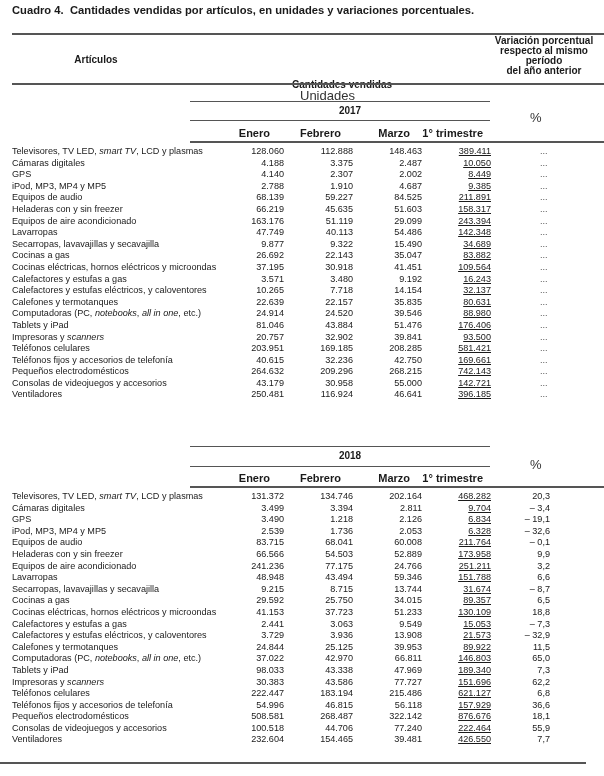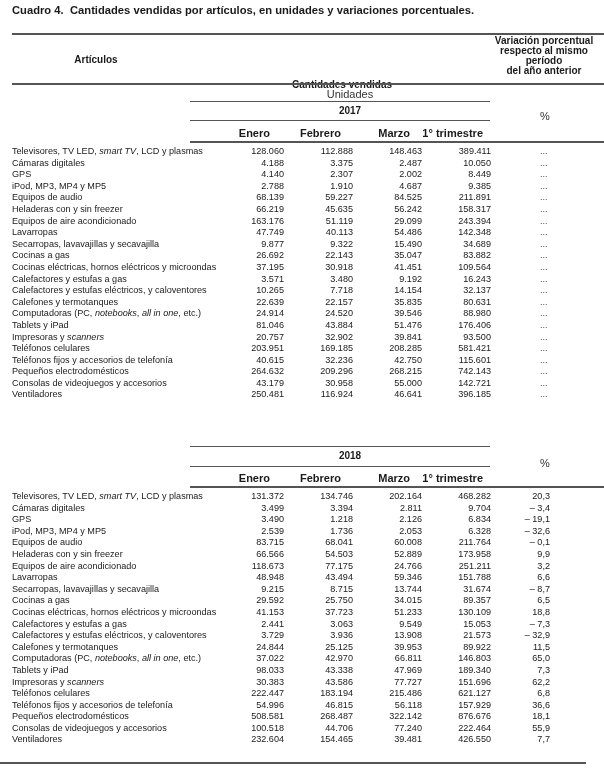--- a/index.html
+++ b/index.html
@@ -2,30 +2,30 @@
 <html><head>
 <meta charset="utf-8">
 <style>
   html, body { margin:0; padding:0; background:#ffffff; }
   body { width:604px; height:776px; overflow:hidden; font-family:"Liberation Sans", sans-serif; color:#1a1a1a; position:relative; }
   .title { position:absolute; left:12px; top:4px; font-size:11.2px; font-weight:bold; line-height:12px; }
   .title .num { display:inline-block; width:58px; }
   .title .l2 { padding-left:58px; }
   .hr { position:absolute; background:#555; height:1.5px; }
   .hdr { position:absolute; font-size:10px; font-weight:bold; text-align:center; line-height:10px; }
-  .sub { position:absolute; font-size:11px; text-align:center; color:#333; }
+  .sub { position:absolute; font-size:13px; color:#333; }
   .tbl { position:absolute; left:12px; font-size:9.1px; line-height:11.6px; }
   .row { position:relative; height:11.6px; white-space:nowrap; }
   .row span { position:absolute; top:0; }
   .c-lab { left:0; }
   .c-num { text-align:right; width:60px; }
   .c1 { left:212px; }
   .c2 { left:281px; }
   .c3 { left:350px; }
-  .c4 { left:419px; }
+  .c4 { left:419px;text-decoration:underline; }
   .c5 { left:490px; width:48px; text-align:right; }
   .c5.dots { text-align:left; left:528px; width:20px; color:#555; }
   .colh { position:absolute; font-size:11px; font-weight:bold; text-align:right; width:60px; }
 </style>
 </head>
 <body>
 
 <div class="title">
   <div><span class="num">Cuadro 4.</span><span>Cantidades vendidas por artículos, en unidades y variaciones porcentuales.</span></div>
 </div>
@@ -95,21 +95,21 @@
       <span class="c-num c1">68.139</span>
       <span class="c-num c2">59.227</span>
       <span class="c-num c3">84.525</span>
       <span class="c-num c4">211.891</span>
       <span class="c5 dots">...</span>
     </div>
     <div class="row">
       <span class="c-lab">Heladeras con y sin freezer</span>
       <span class="c-num c1">66.219</span>
       <span class="c-num c2">45.635</span>
-      <span class="c-num c3">56.242</span>
+      <span class="c-num c3">51.603</span>
       <span class="c-num c4">158.317</span>
       <span class="c5 dots">...</span>
     </div>
     <div class="row">
       <span class="c-lab">Equipos de aire acondicionado</span>
       <span class="c-num c1">163.176</span>
       <span class="c-num c2">51.119</span>
       <span class="c-num c3">29.099</span>
       <span class="c-num c4">243.394</span>
       <span class="c5 dots">...</span>
@@ -200,21 +200,21 @@
       <span class="c-num c2">169.185</span>
       <span class="c-num c3">208.285</span>
       <span class="c-num c4">581.421</span>
       <span class="c5 dots">...</span>
     </div>
     <div class="row">
       <span class="c-lab">Teléfonos fijos y accesorios de telefonía</span>
       <span class="c-num c1">40.615</span>
       <span class="c-num c2">32.236</span>
       <span class="c-num c3">42.750</span>
-      <span class="c-num c4">115.601</span>
+      <span class="c-num c4">169.661</span>
       <span class="c5 dots">...</span>
     </div>
     <div class="row">
       <span class="c-lab">Pequeños electrodomésticos</span>
       <span class="c-num c1">264.632</span>
       <span class="c-num c2">209.296</span>
       <span class="c-num c3">268.215</span>
       <span class="c-num c4">742.143</span>
       <span class="c5 dots">...</span>
     </div>
@@ -292,21 +292,21 @@
     <div class="row">
       <span class="c-lab">Heladeras con y sin freezer</span>
       <span class="c-num c1">66.566</span>
       <span class="c-num c2">54.503</span>
       <span class="c-num c3">52.889</span>
       <span class="c-num c4">173.958</span>
       <span class="c5">9,9</span>
     </div>
     <div class="row">
       <span class="c-lab">Equipos de aire acondicionado</span>
-      <span class="c-num c1">118.673</span>
+      <span class="c-num c1">241.236</span>
       <span class="c-num c2">77.175</span>
       <span class="c-num c3">24.766</span>
       <span class="c-num c4">251.211</span>
       <span class="c5">3,2</span>
     </div>
     <div class="row">
       <span class="c-lab">Lavarropas</span>
       <span class="c-num c1">48.948</span>
       <span class="c-num c2">43.494</span>
       <span class="c-num c3">59.346</span>

